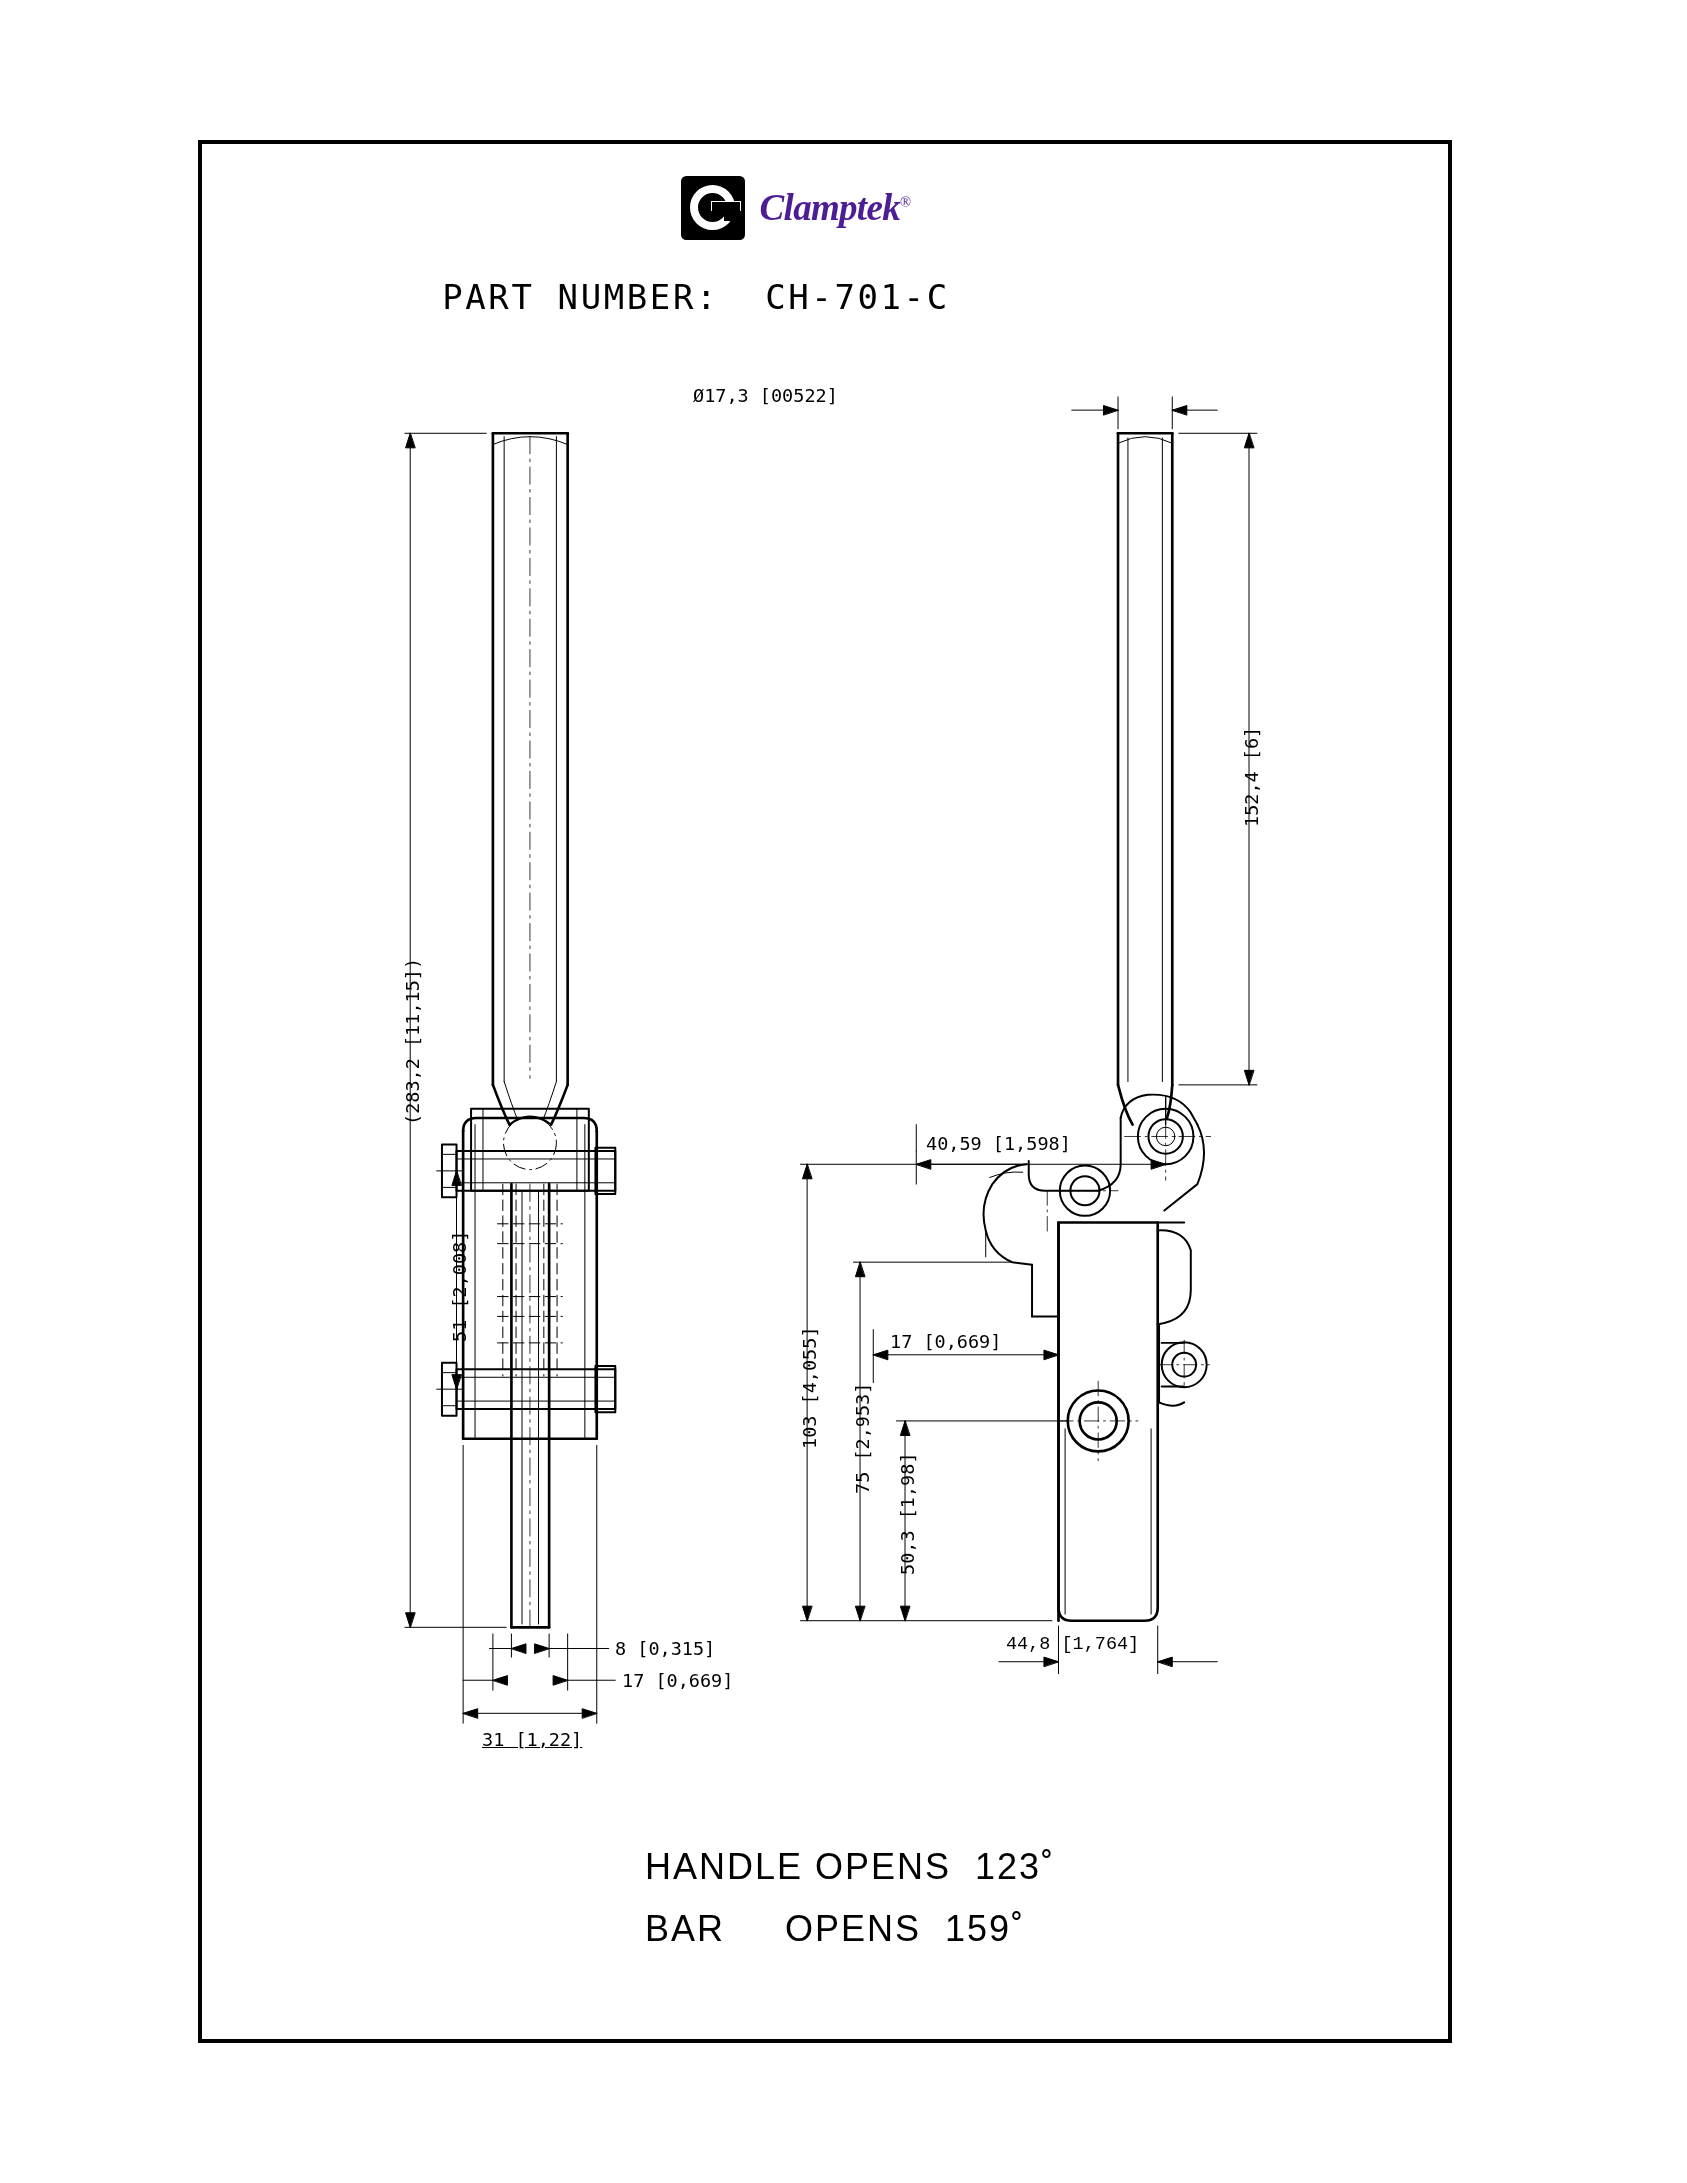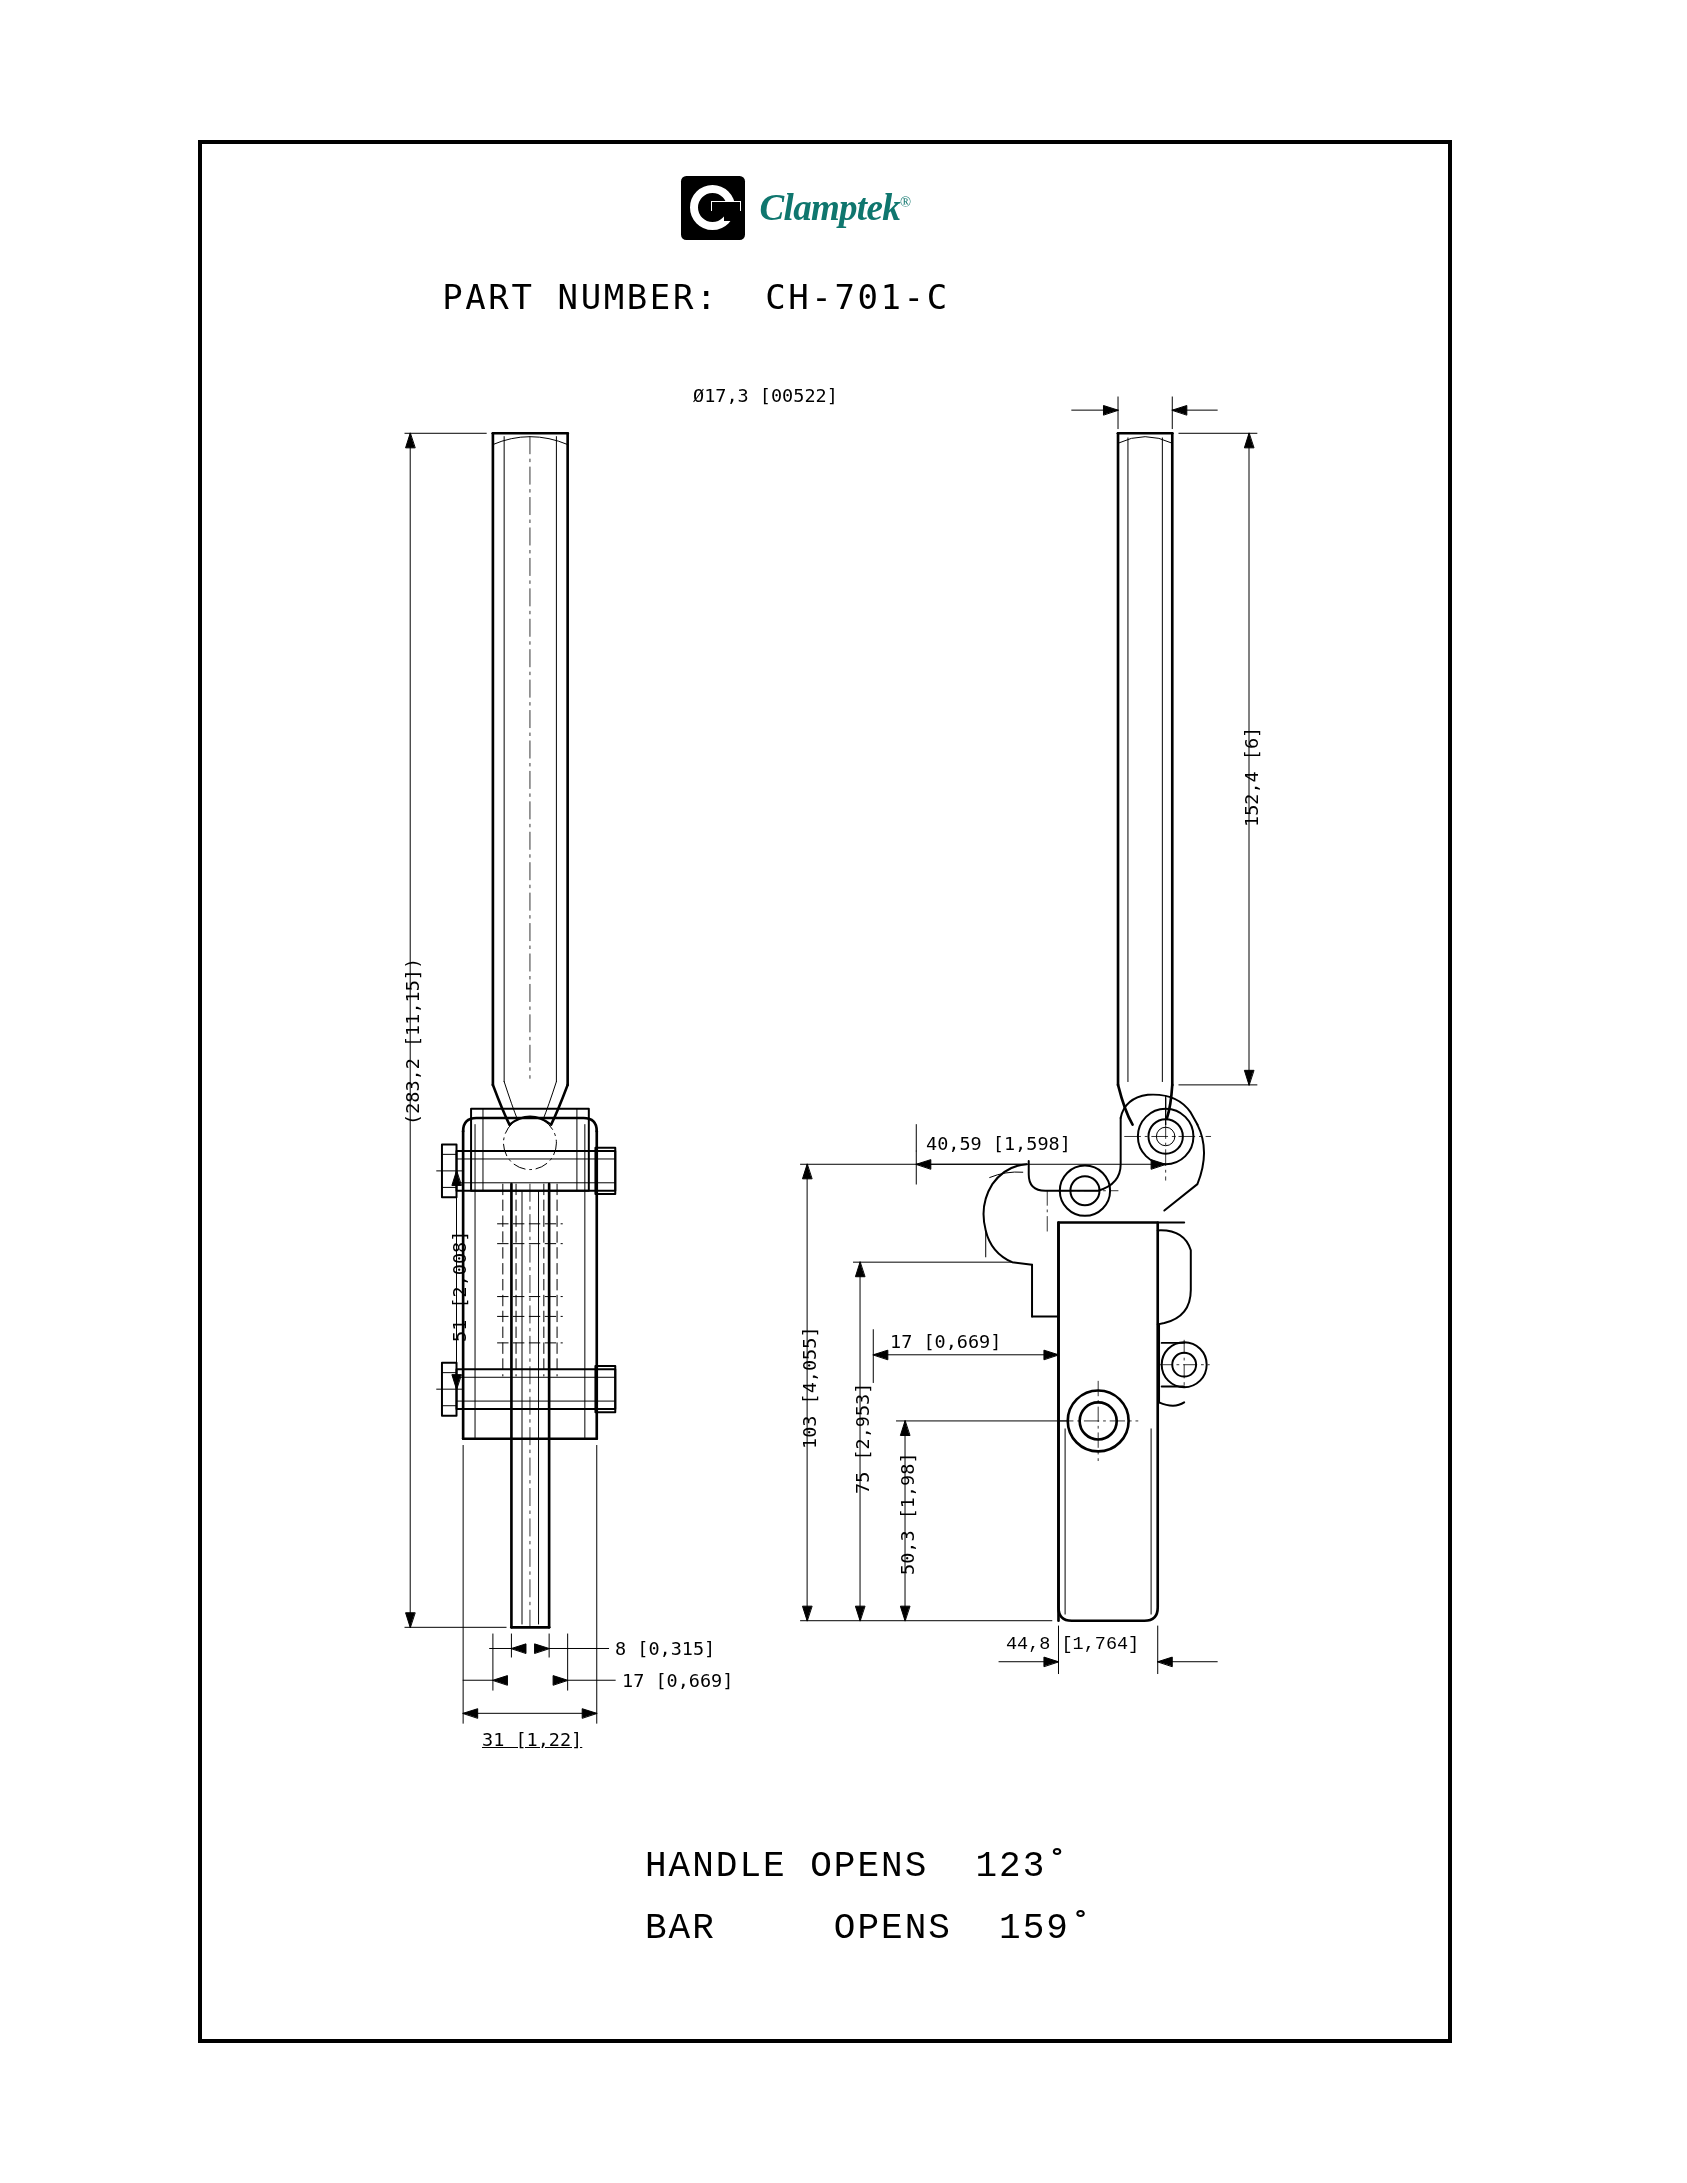--- a/index.html
+++ b/index.html
@@ -86,21 +86,21 @@
     height: 9.3px;
     background: #000;
   }
   .logo-text {
     font-family: "Liberation Serif", serif;
     font-style: italic;
     font-weight: bold;
     font-size: 37px;
     letter-spacing: -0.7px;
     margin-left: 14.6px;
-    color: #0f766e;
+    color: #4c1d95;
     white-space: nowrap;
   }
   .logo-reg {
     font-size: 14.6px;
     vertical-align: super;
     font-style: normal;
     font-weight: normal;
   }
   
   .part-number {
@@ -111,21 +111,21 @@
     text-align: center;
     font-family: "DejaVu Sans Mono", monospace;
     font-size: 34px;
     letter-spacing: 2.6px;
     color: #000;
     white-space: pre;
   }
   
   .note-line {
     position: absolute;
-    font-family: Liberation Mono, monospace;
+    font-family: Liberation Sans, sans-serif;
     font-size: 36px;
     letter-spacing: 2px;
     color: #000;
     white-space: pre;
   }
   .note1 { left: 645px; top: 1846px; }
   .note2 { left: 645px; top: 1908px; }
 
   
   .dim {

